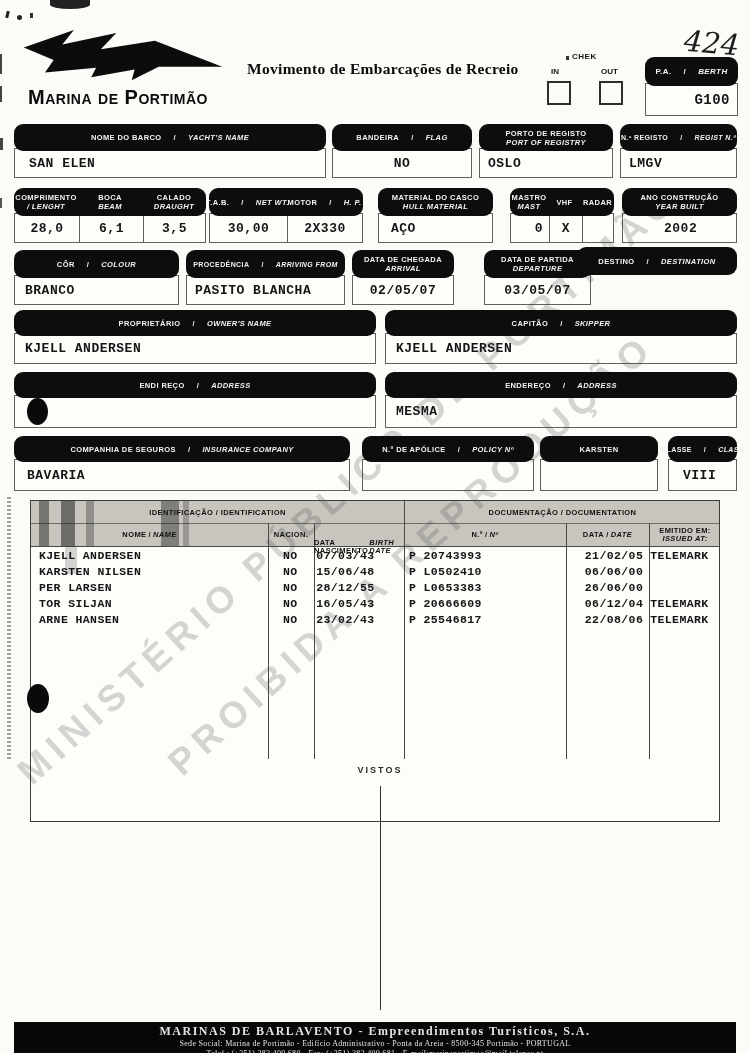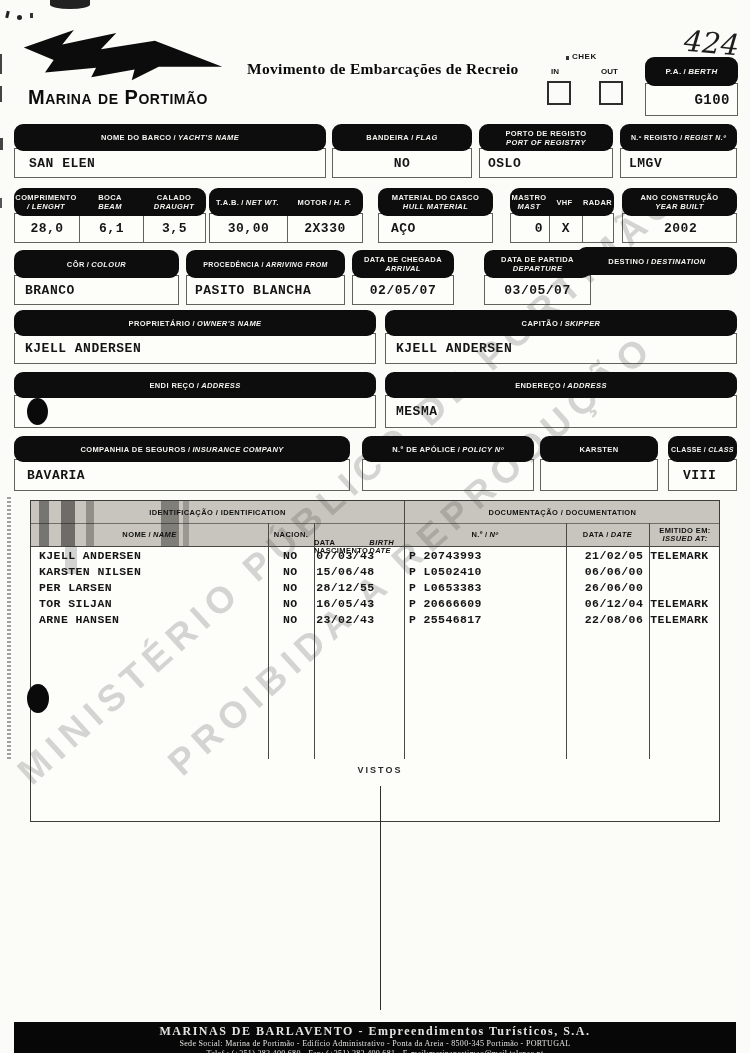--- a/index.html
+++ b/index.html
@@ -5,21 +5,21 @@
   html,body{margin:0;padding:0}
   body{width:750px;height:1053px;position:relative;background:#fbfbf8;overflow:hidden;
        font-family:"Liberation Sans",sans-serif;color:#151515}
   .abs{position:absolute}
   
   .f{position:absolute}
   .pill{position:relative;z-index:3;background:#0d0d0d;color:#f3f3f0;border-radius:9px;
         display:flex;flex-direction:column;align-items:center;justify-content:center;text-align:center;
         font-weight:bold;font-size:7.5px;line-height:9px;letter-spacing:.4px;width:100%}
   .pill .en{font-style:italic}
-  .pill .row1{display:flex;align-items:flex-start;gap:2px;white-space:nowrap}
+  .pill .row1{display:flex;align-items:flex-start;gap:12px;white-space:nowrap}
   .box{position:relative;z-index:1;background:#fdfdfa;border:1px solid #62625c;margin-top:-3px;
        display:flex;align-items:center}
   .val{position:relative;z-index:3;font-family:"Liberation Mono",monospace;font-weight:700;
        font-size:13px;letter-spacing:.5px;white-space:nowrap}
   .cells{display:flex;width:100%;height:100%;padding:0!important}
   .cell{height:100%;display:flex;align-items:center;justify-content:center;border-left:1px solid #62625c;box-sizing:border-box}
   .cell:first-child{border-left:none}
   .psplit{flex-direction:row;justify-content:flex-start}
   .pcell{display:flex;flex-direction:column;align-items:center;justify-content:center;height:100%}
   

